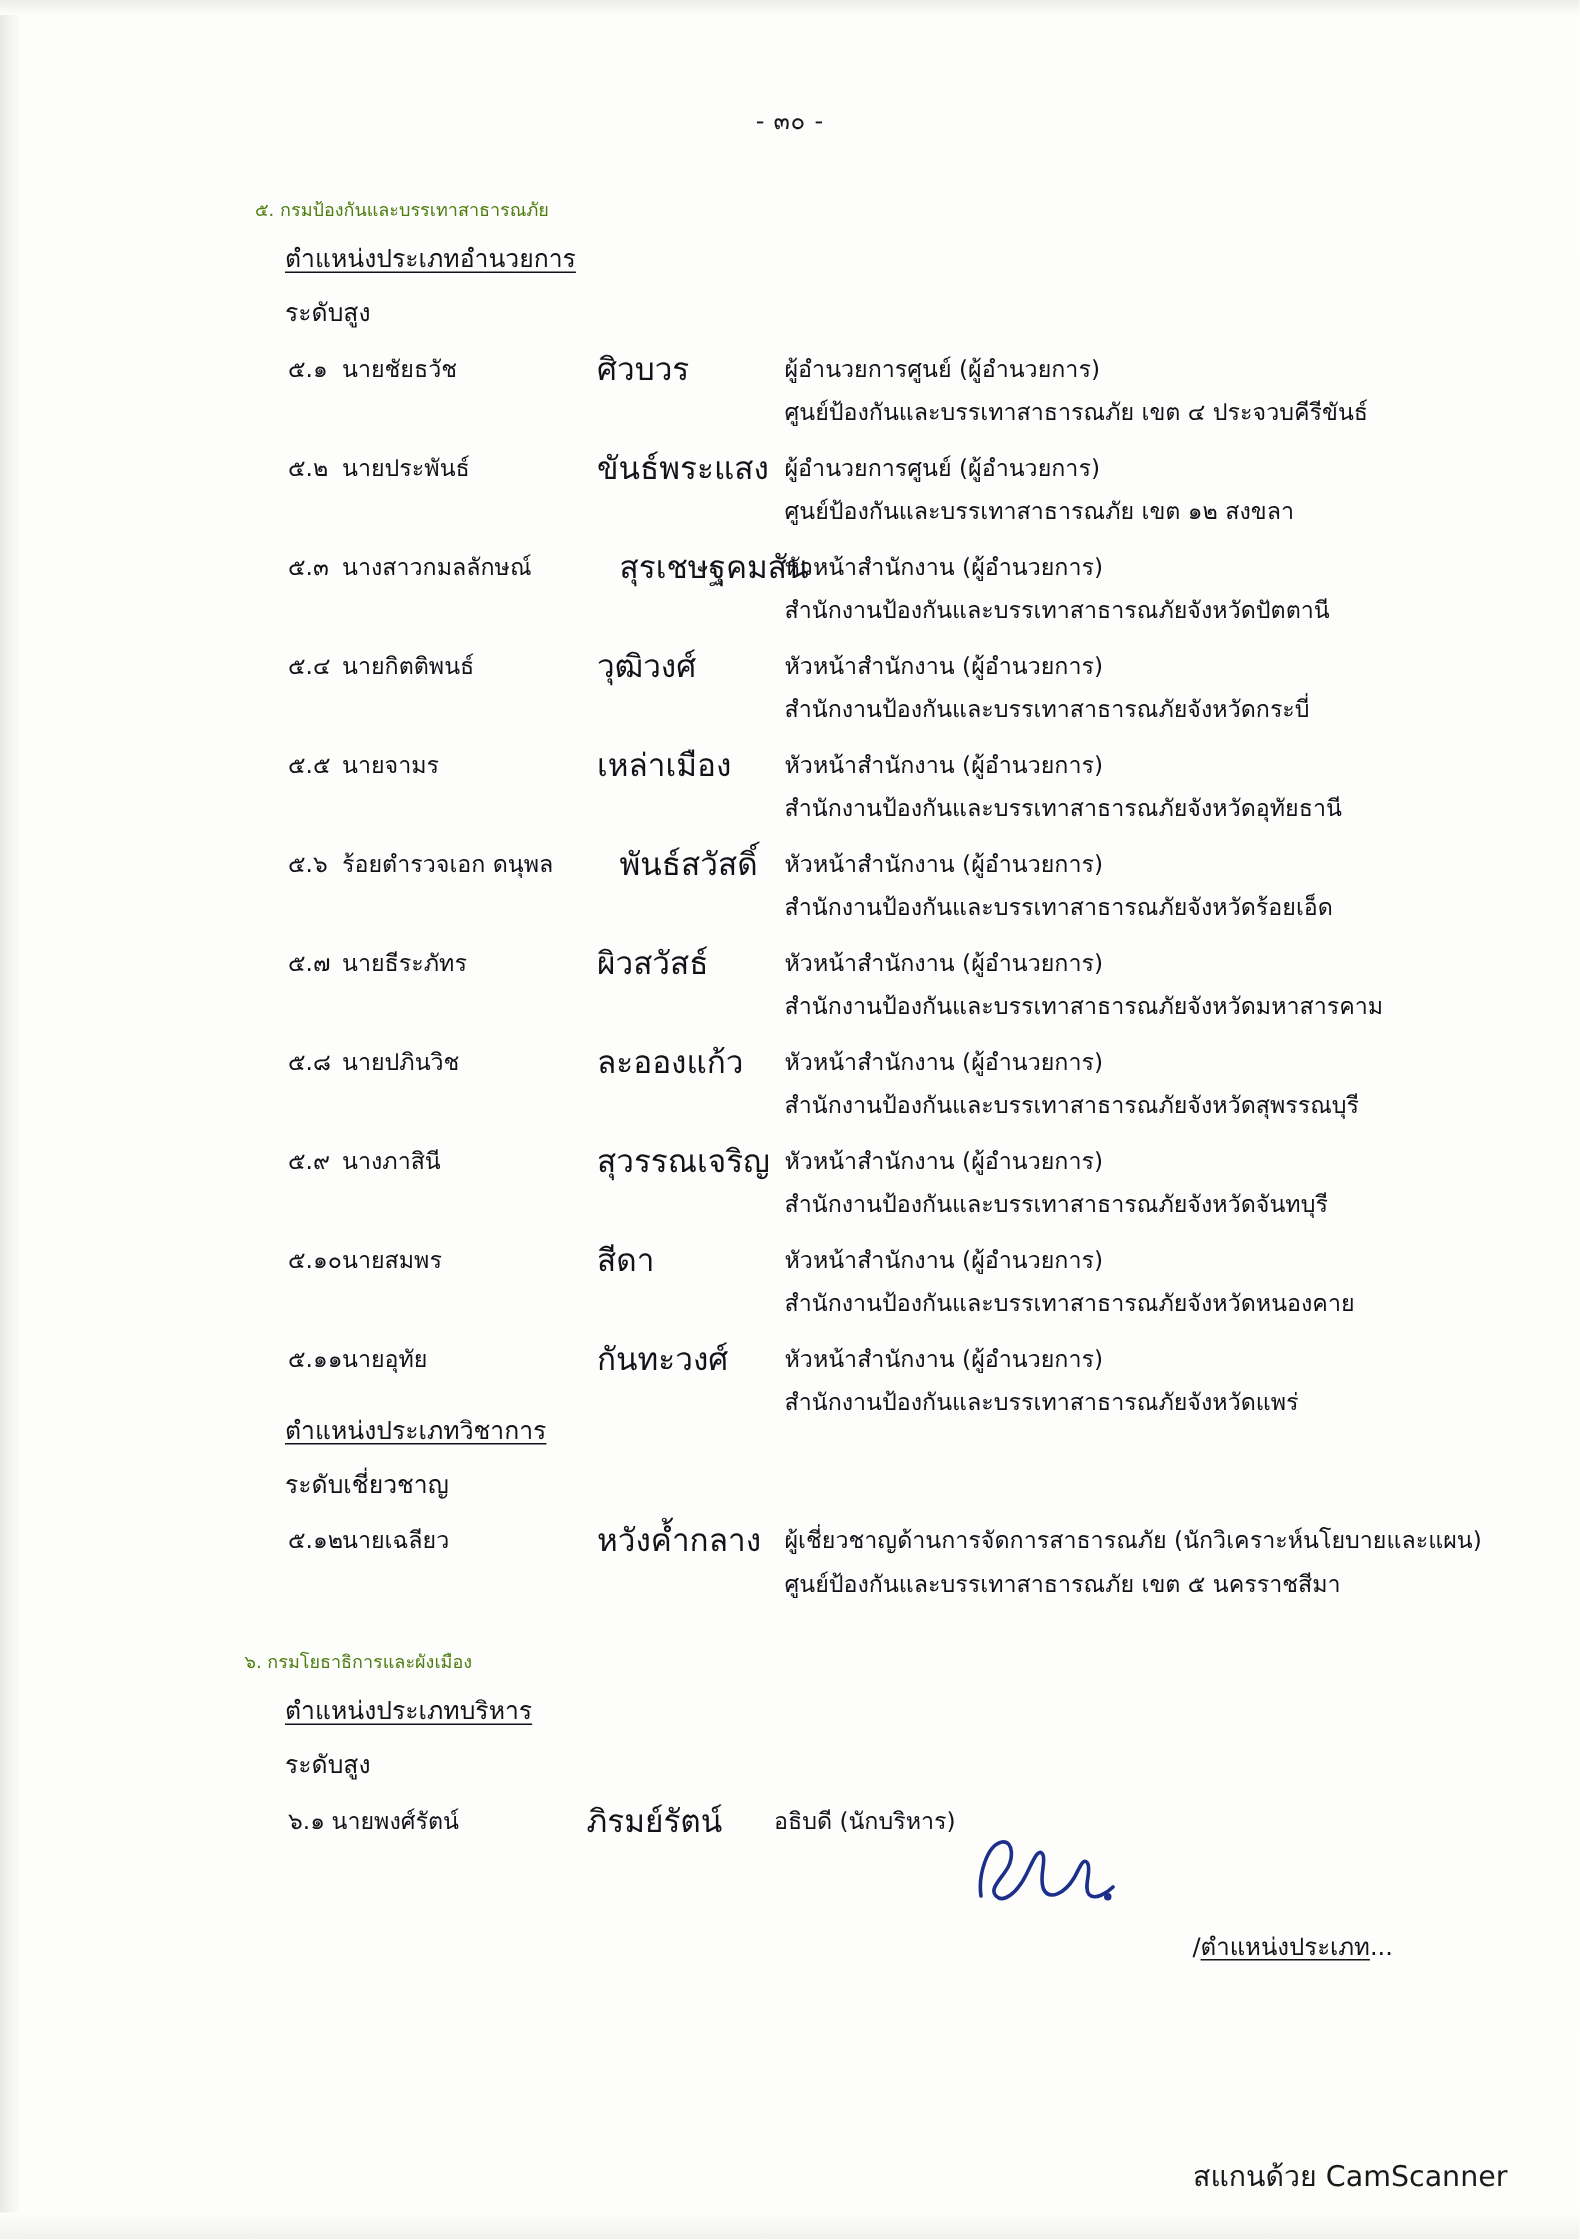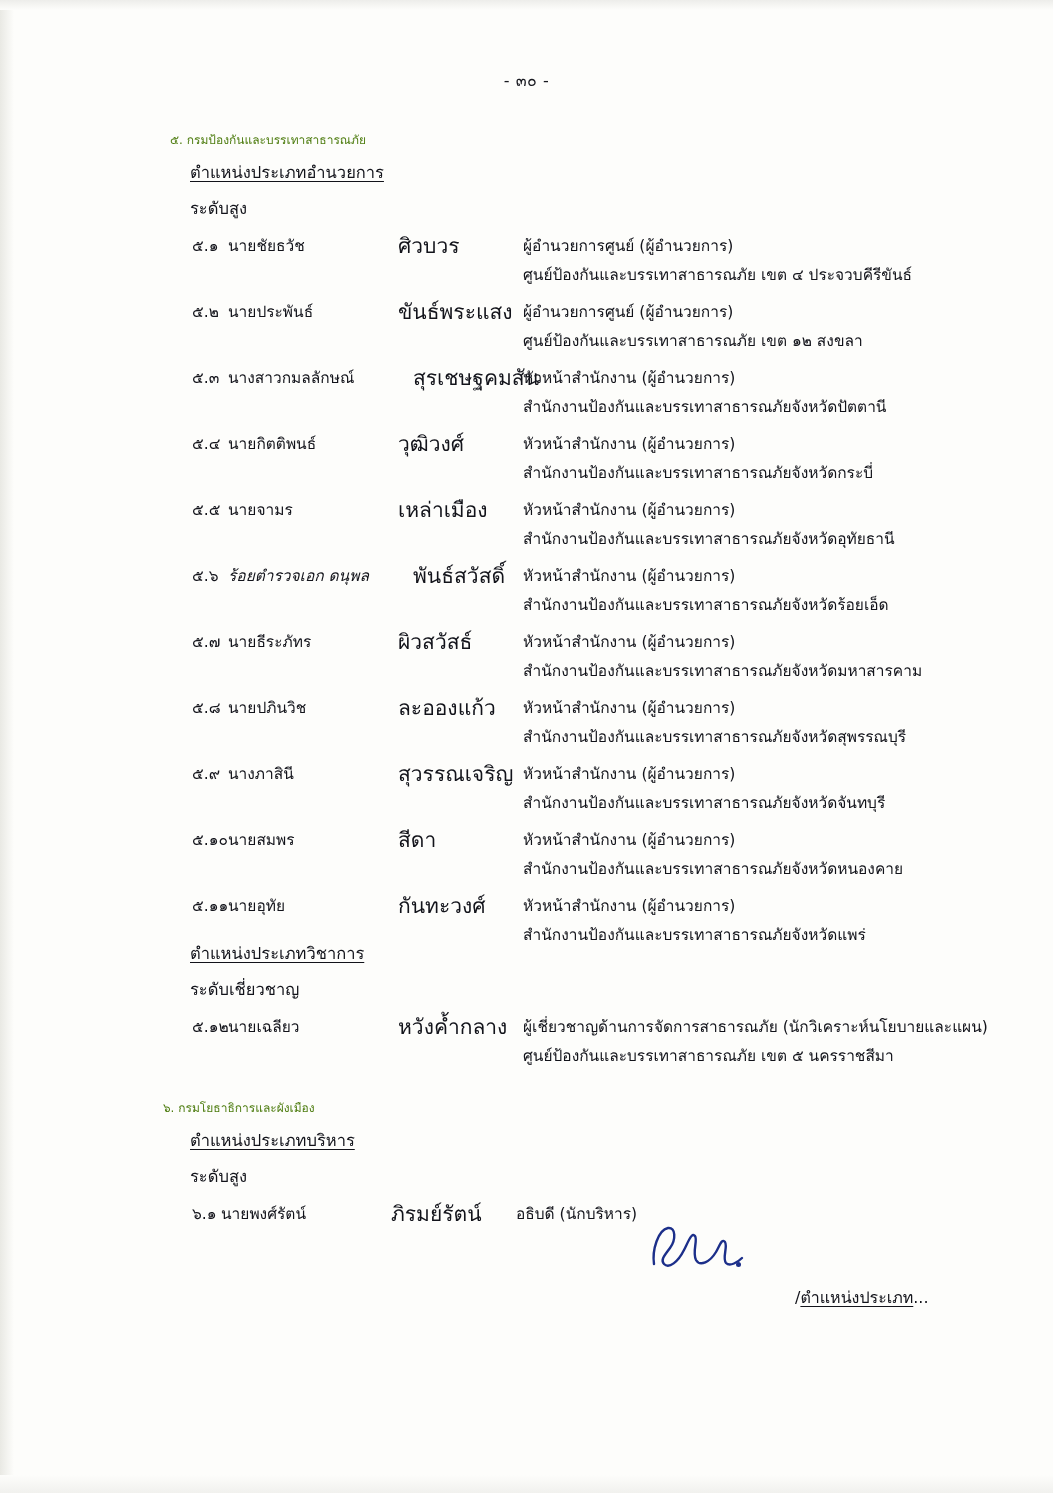--- a/index.html
+++ b/index.html
@@ -220,21 +220,21 @@
           <span class="col-name">นายจามร</span>
           <span class="col-surname">เหล่าเมือง</span>
           <span class="col-detail">หัวหน้าสำนักงาน (ผู้อำนวยการ)</span>
         </div>
         <div class="detail-second">สำนักงานป้องกันและบรรเทาสาธารณภัยจังหวัดอุทัยธานี</div>
       </div>
 
       <div class="entry">
         <div class="entry-row">
           <span class="col-no">๕.๖</span>
-          <span class="col-name" style="width:185px;flex:0 0 185px;font-style:italic;">ร้อยตำรวจเอก ดนุพล</span>
+          <span class="col-name" style="width:185px;flex:0 0 185px;">ร้อยตำรวจเอก ดนุพล</span>
           <span class="col-surname" style="width:110px;flex:0 0 110px;">พันธ์สวัสดิ์</span>
           <span class="col-detail">หัวหน้าสำนักงาน (ผู้อำนวยการ)</span>
         </div>
         <div class="detail-second">สำนักงานป้องกันและบรรเทาสาธารณภัยจังหวัดร้อยเอ็ด</div>
       </div>
 
       <div class="entry">
         <div class="entry-row">
           <span class="col-no">๕.๗</span>
           <span class="col-name">นายธีระภัทร</span>
@@ -319,14 +319,15 @@
       <svg width="110" height="60" viewBox="0 0 110 60" fill="none" xmlns="http://www.w3.org/2000/svg" aria-hidden="true">
         <path d="M6 46 C4 32, 10 12, 20 10 C28 9, 28 22, 22 30 C17 37, 12 42, 16 46 C21 51, 30 44, 36 32 C41 22, 44 14, 47 18 C50 22, 44 34, 48 42 C52 49, 62 44, 68 34 C72 27, 74 20, 77 24 C80 29, 74 40, 78 45 C82 49, 90 44, 94 40" stroke="#1c2f8a" stroke-width="2.4" stroke-linecap="round" stroke-linejoin="round"></path>
       </svg>
       <div class="sig-dot"></div>
     </div>
 
     <div class="footer-note">
       <span>/</span><span class="u">ตำแหน่งประเภท</span><span>...</span>
     </div>
 
+    <div class="camscanner">สแกนด้วย CamScanner</div>
   </div>
 </div>
 
 </body></html>

